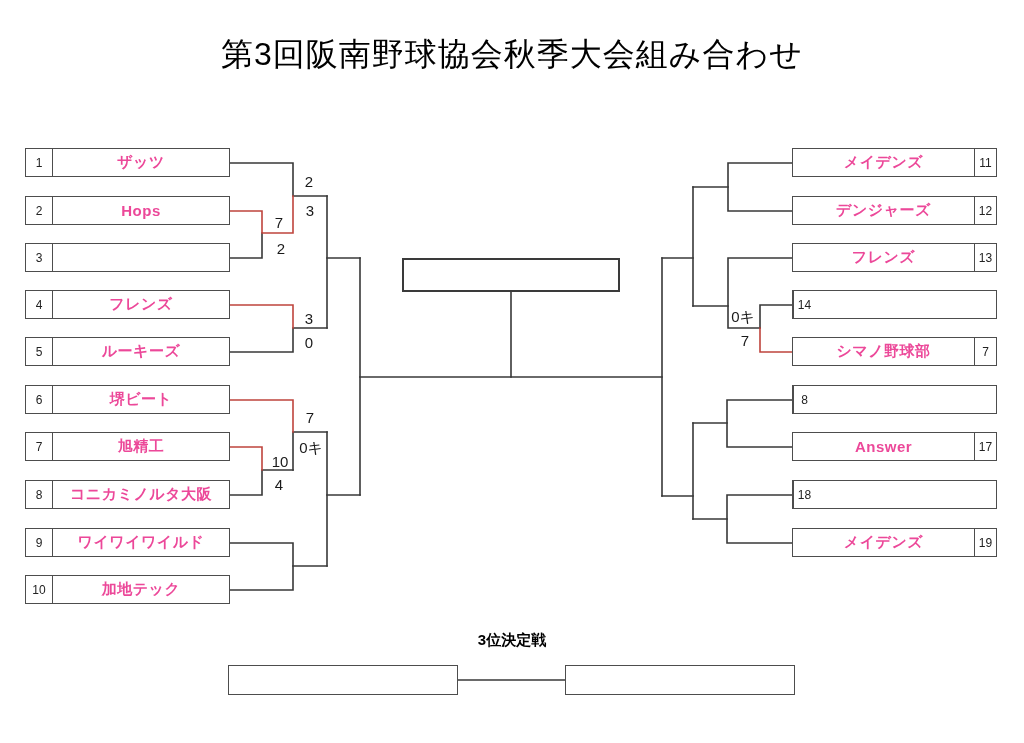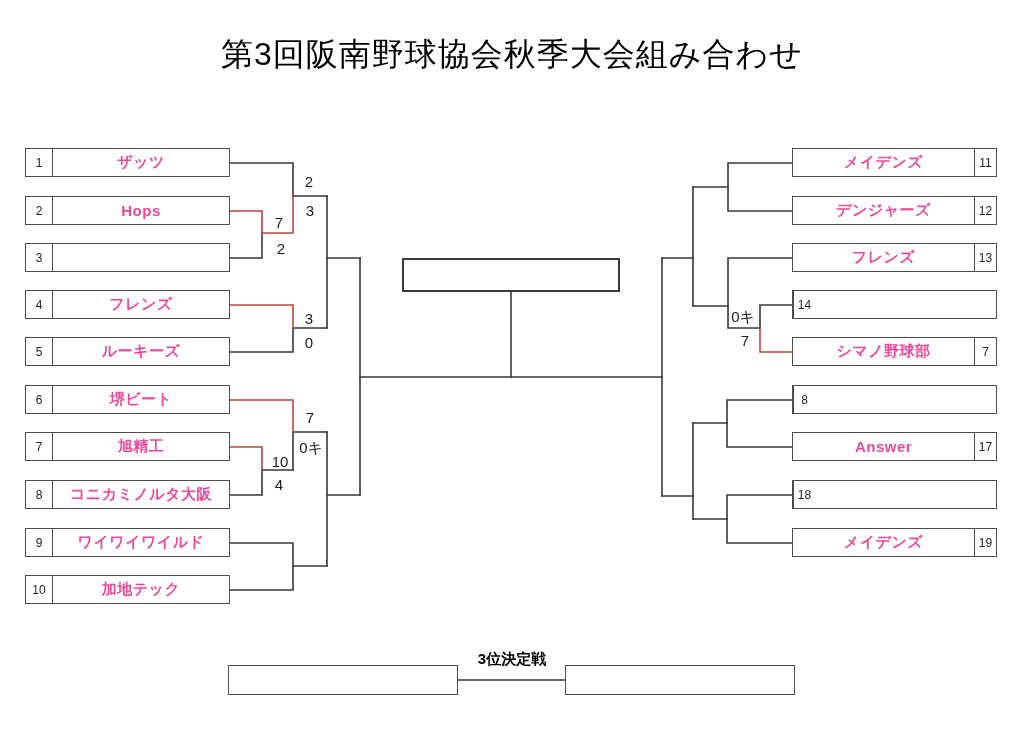--- a/index.html
+++ b/index.html
@@ -27,21 +27,21 @@
   .tname{
     flex:1;display:flex;align-items:center;justify-content:center;
     font-size:15px;font-weight:bold;letter-spacing:0.5px;white-space:nowrap;color:#ec4899;
   }
   .champion-box{
     position:absolute;left:402px;top:258px;width:218px;height:34px;
     background:#fff;border:2px solid #3a3a3a;box-sizing:border-box;
   }
   .third-label{
     position:absolute;left:412px;top:631px;width:200px;text-align:center;
-    font-size:15px;font-weight:bold;color:#000;margin-top:19px;
+    font-size:15px;font-weight:bold;color:#000;
   }
   .third-box{
     position:absolute;top:665px;width:230px;height:30px;background:#fff;
     border:1.5px solid #4d4d4d;box-sizing:border-box;
   }
   .third-box.l{left:228px;}
   .third-box.r{left:565px;}
   .score{
     position:absolute;transform:translate(-50%,-50%);
     font-size:15px;color:#1a1a1a;white-space:nowrap;line-height:1;

